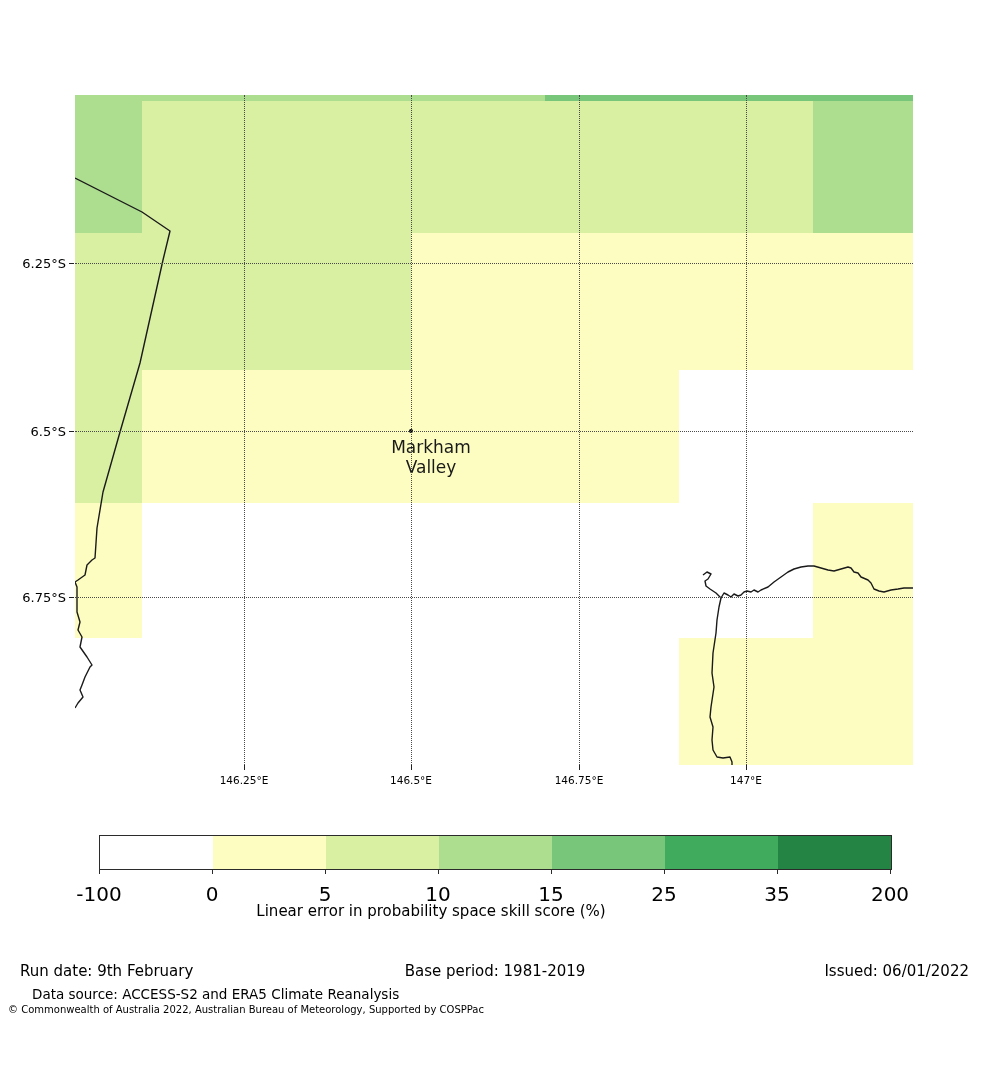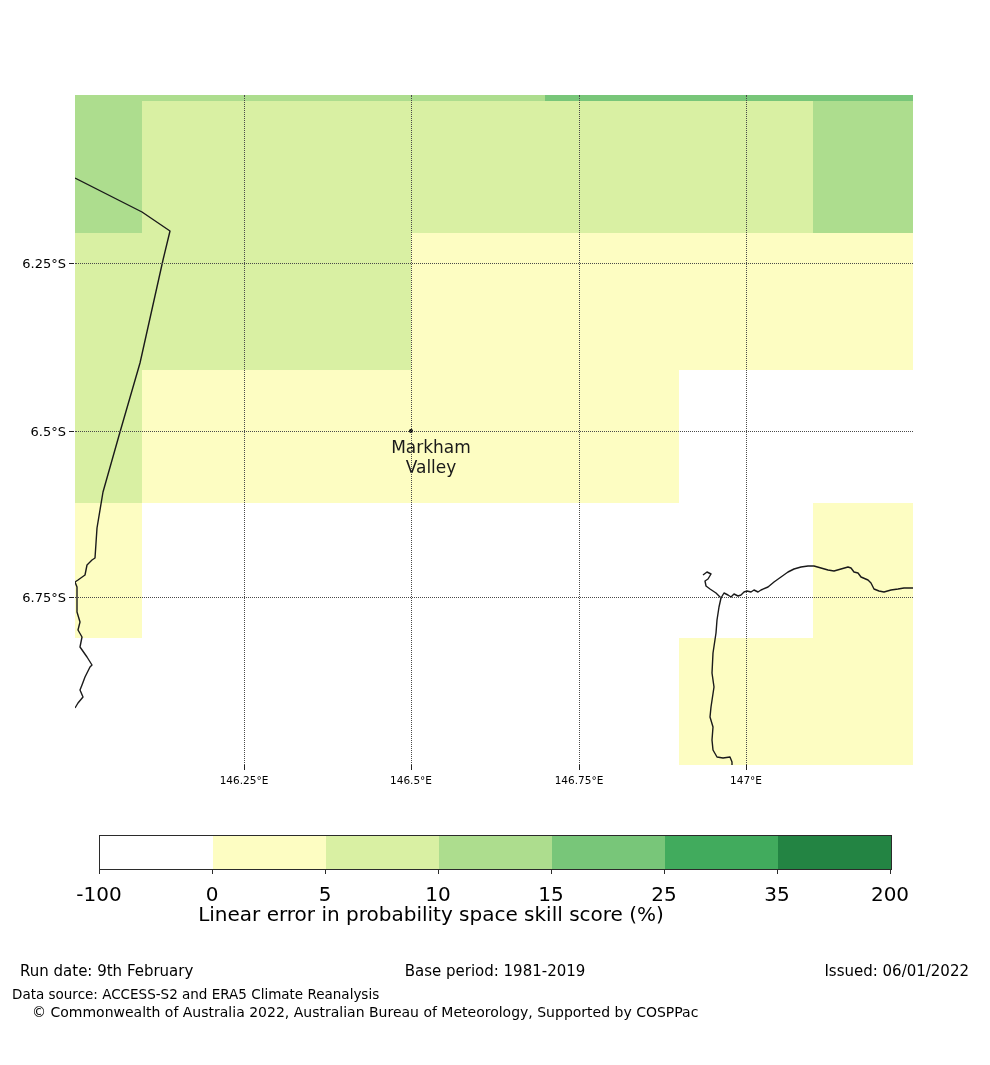--- a/index.html
+++ b/index.html
@@ -17,24 +17,24 @@
   .ylab{position:absolute;left:-9px;transform:translate(-100%,-50%);font-size:13px;white-space:nowrap;}
   #coast{position:absolute;left:0;top:0;}
   .marker-dot{position:absolute;width:4px;height:4px;background:#000;border-radius:50%;}
   .marker-label{position:absolute;transform:translateX(-50%);text-align:center;
                 font-size:17px;line-height:20px;color:#1a1a1a;white-space:nowrap;}
   #cbar-wrap{position:absolute;left:99px;top:835px;width:791px;}
   #cbar{display:flex;width:791px;height:33px;border:1px solid #2b2b2b;box-sizing:content-box;}
   .cbseg{height:33px;}
   .cbtick{position:absolute;top:34px;width:0;height:5px;border-left:1px solid #2b2b2b;}
   .cblab{position:absolute;top:47px;transform:translateX(-50%);font-size:20px;white-space:nowrap;}
-  .cb-caption{position:absolute;left:0;top:902px;width:862px;text-align:center;font-size:20px;}
+  .cb-caption{position:absolute;left:0;top:902px;width:862px;text-align:center;font-size:15px;}
   .foot1{position:absolute;top:962px;font-size:15px;white-space:nowrap;}
-  .foot2{position:absolute;left:12px;top:986px;font-size:13.5px;white-space:nowrap;}
-  .foot3{position:absolute;left:32px;top:1004px;font-size:14px;white-space:nowrap;}
+  .foot2{position:absolute;left:32px;top:986px;font-size:13.5px;white-space:nowrap;}
+  .foot3{position:absolute;left:8px;top:1004px;font-size:10px;white-space:nowrap;}
 </style>
 </head>
 <body>
 
 <div id="fig">
 
 
   <div id="map">
       <div class="cell" style="left: 604px; top: 543px; width: 234px; height: 127px; background: rgb(253, 253, 194);"></div>
       <div class="cell" style="left: 738px; top: 408px; width: 100px; height: 135px; background: rgb(253, 253, 194);"></div>

